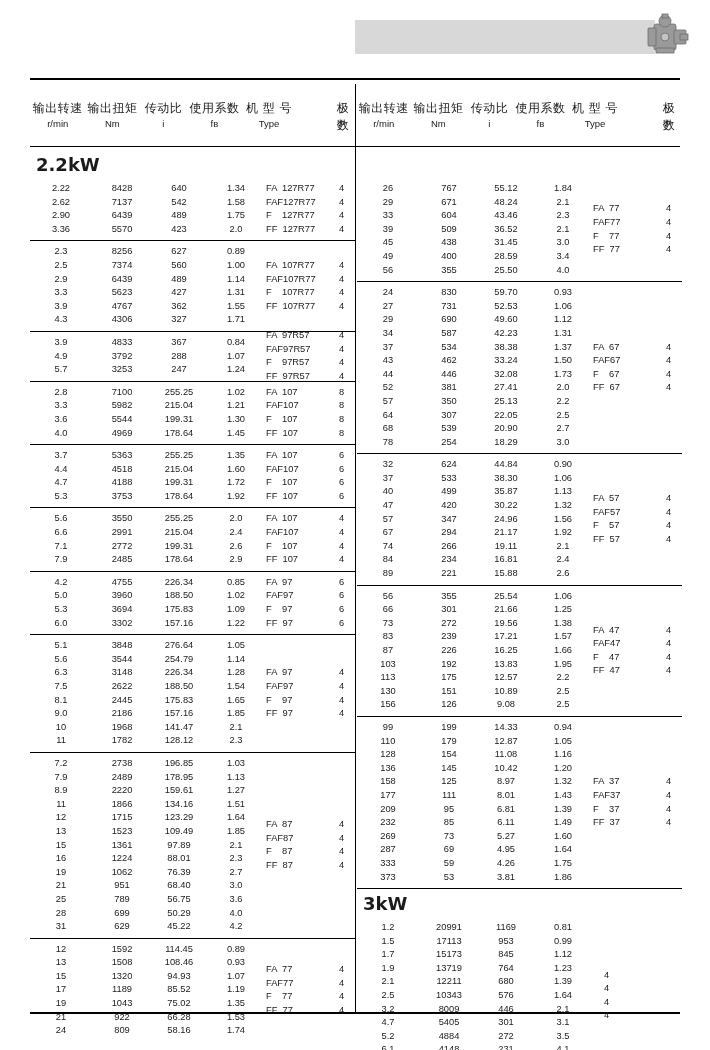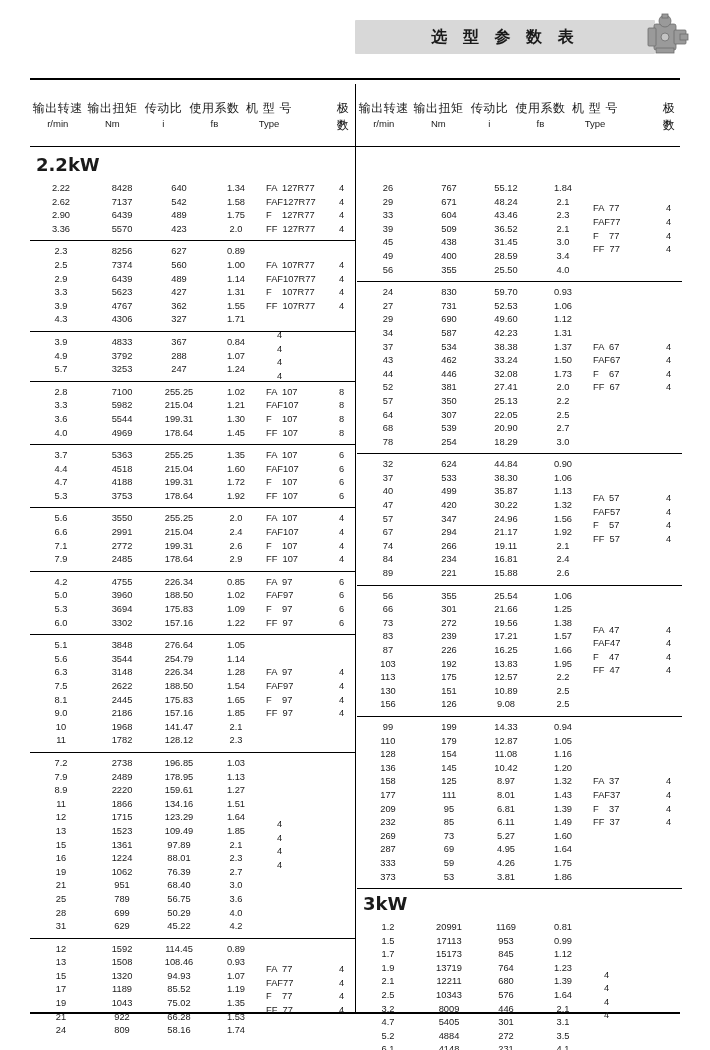--- a/index.html
+++ b/index.html
@@ -146,21 +146,20 @@
   .plist { width: 27px; font-size: 9.3px; line-height: 13.6px; text-align: center; }
   .typelist div, .plist div { white-space: pre; }
 </style>
 </head>
 <body>
 
 <div class="page">
 
   <div class="header">
     <div class="header-band"></div>
-    <div class="header-title">选 型 参 数 表</div>
     <div class="header-logo">
       <svg width="56" height="46" viewBox="0 0 56 46">
         <g fill="#9a9a9a" stroke="#6d6d6d" stroke-width="0.8">
           <rect x="18" y="12" width="22" height="26" rx="2"></rect>
           <rect x="12" y="16" width="8" height="18" rx="1"></rect>
           <rect x="38" y="18" width="12" height="14" rx="1"></rect>
           <circle cx="29" cy="9" r="6"></circle>
           <rect x="26" y="2" width="6" height="4"></rect>
           <rect x="44" y="22" width="8" height="6"></rect>
           <rect x="20" y="36" width="18" height="5"></rect>
@@ -354,20 +353,26 @@
             <div class="row">
               <div class="cell c1">5.7</div>
               <div class="cell c2">3253</div>
               <div class="cell c3">247</div>
               <div class="cell c4">1.24</div>
               <div class="cell c5"></div>
               <div class="cell c6"></div>
             </div>
           </div>
           <div class="typeblock">
+            <div class="typelist">
+              <div>FA  97R57</div>
+              <div>FAF97R57</div>
+              <div>F    97R57</div>
+              <div>FF  97R57</div>
+            </div>
             <div class="plist">
               <div>4</div>
               <div>4</div>
               <div>4</div>
               <div>4</div>
             </div>
           </div>
         </div>
         <div class="block">
           <div class="rows">
@@ -752,20 +757,26 @@
             <div class="row">
               <div class="cell c1">31</div>
               <div class="cell c2">629</div>
               <div class="cell c3">45.22</div>
               <div class="cell c4">4.2</div>
               <div class="cell c5"></div>
               <div class="cell c6"></div>
             </div>
           </div>
           <div class="typeblock">
+            <div class="typelist">
+              <div>FA  87</div>
+              <div>FAF87</div>
+              <div>F    87</div>
+              <div>FF  87</div>
+            </div>
             <div class="plist">
               <div>4</div>
               <div>4</div>
               <div>4</div>
               <div>4</div>
             </div>
           </div>
         </div>
         <div class="block">
           <div class="rows">

